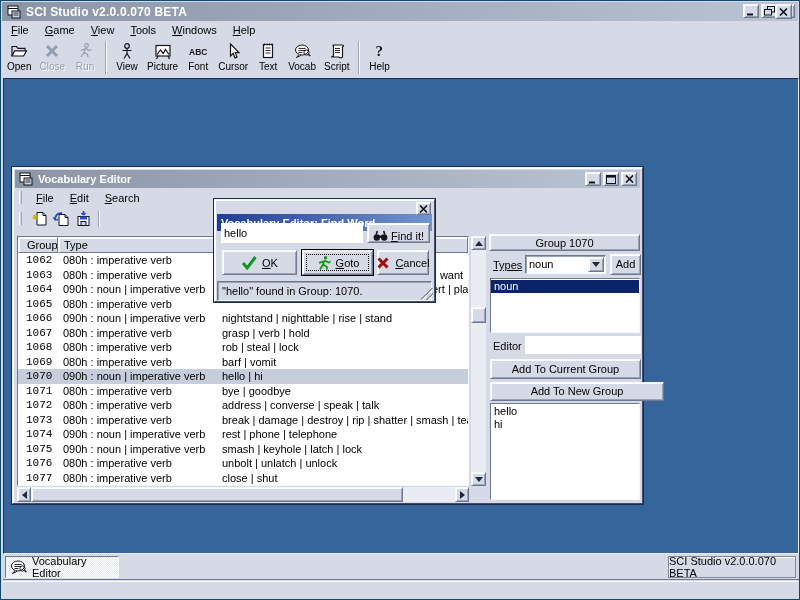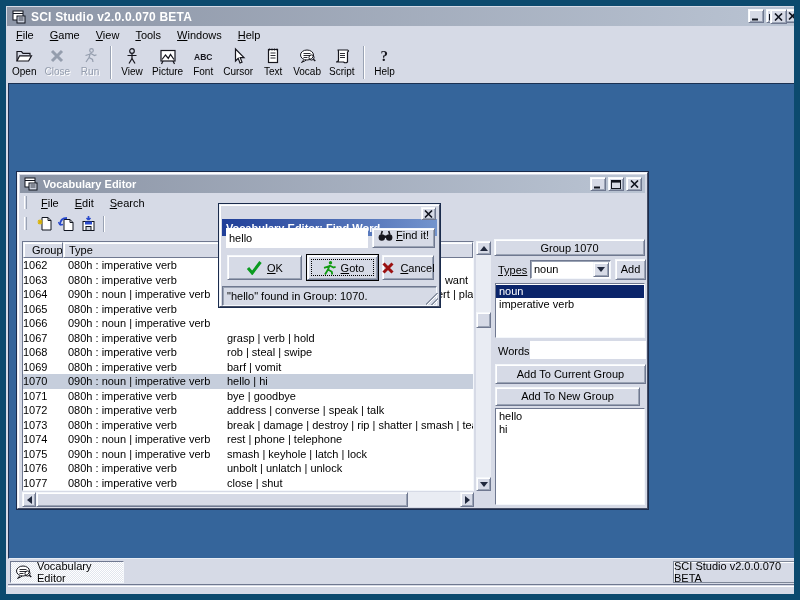--- a/index.html
+++ b/index.html
@@ -6,21 +6,21 @@
     --face:#D6DAE6; --hi:#FFFFFF; --lo:#9AA3B4; --dk:#6F7890; --dkr:#2E3650;
     --desktop:#35659B;
     --tact1:#1F3E98; --tact2:#7394CD;
     --tin1:#8C95A6; --tin2:#BAC4D3;
     --selin:#C6CEDC; --selact:#0A246A;
     --dis:#949DAD;
   }
   *{box-sizing:border-box; margin:0; padding:0; cursor:default;}
   body{font-family:"Liberation Sans", sans-serif; font-size:11px; color:#000; background:#888;}
   #screen{position:relative; width:800px; height:600px; background:var(--face); overflow:hidden;
-          border:6px solid #0c4a6e;}
+          border:1px solid #0c4a6e;}
   svg{display:block;}
   u{text-decoration:underline;}
 
   .raised{background:var(--face); border:1px solid; border-color:#F4F7FB var(--dk) var(--dk) #F4F7FB;
           box-shadow:inset 1px 1px 0 var(--hi), inset -1px -1px 0 var(--lo);}
   .sunken{border:1px solid; border-color:var(--dk) #F4F7FB #F4F7FB var(--dk);
           box-shadow:inset 1px 1px 0 var(--lo);}
   .whitebox{background:#fff; border:1px solid; border-color:var(--dk) #F4F7FB #F4F7FB var(--dk);}
 
   
@@ -66,21 +66,21 @@
   #lv-header{display:flex; height:16px;}
   .hcell{height:16px; line-height:15px; background:var(--face);
          border:1px solid; border-color:#F4F7FB var(--dk) var(--dk) #F4F7FB; box-shadow:inset 1px 1px 0 #fff;
          overflow:hidden; white-space:nowrap;}
   .hcell.c1{width:40px; padding-left:8px;}
   .hcell.c2{width:160px; padding-left:5px;}
   .hcell.c3{width:250px; padding-left:4px;}
   .lvrow{display:flex; height:14.5px; line-height:14.5px; white-space:nowrap;}
   .lvrow.selected{background:var(--selin);}
   .cell{overflow:hidden;}
-  .cell.group{width:40px; }
+  .cell.group{width:40px; padding-left:8px;font-family:Liberation Mono, monospace;}
   .cell.type{width:160px; padding-left:5px;}
   .cell.words{width:250px; padding-left:4px;}
 
   
   #vscroll{position:absolute; left:458px; top:68px; width:15px; height:250px; background:#E9ECF3;}
   #hscroll{position:absolute; left:4px; top:319px; width:452px; height:15px; background:#E9ECF3;}
   .sbtn{position:absolute; display:flex; align-items:center; justify-content:center;}
   .tri-up{width:0;height:0;border-left:4px solid transparent;border-right:4px solid transparent;border-bottom:5px solid #20283C;}
   .tri-dn{width:0;height:0;border-left:4px solid transparent;border-right:4px solid transparent;border-top:5px solid #20283C;}
   .tri-lf{width:0;height:0;border-top:4px solid transparent;border-bottom:4px solid transparent;border-right:5px solid #20283C;}
@@ -95,35 +95,35 @@
   #types-combo .cbtn{position:absolute; right:1px; top:1px; width:16px; height:15px; display:flex;align-items:center;justify-content:center;}
   #add-btn{position:absolute; left:122px; top:21px; width:31px; height:21px; text-align:center; line-height:19px;}
   #type-list{position:absolute; left:2px; top:45px; width:150px; height:55px; padding:1px 0;}
   .litem{height:13px; line-height:13px; padding-left:3px; white-space:nowrap; overflow:hidden;}
   .litem.selected{background:var(--selact); color:#fff;}
   #words-label{position:absolute; left:5px; top:107px;}
   #words-input{position:absolute; left:37px; top:103px; width:116px; height:18px; background:#fff; border:0; outline:none;
                font-family:"Liberation Sans",sans-serif; font-size:11px; padding:2px 3px;}
   .inputwrap{position:absolute; background:#fff;}
   #btn-current{position:absolute; left:2px; top:126px; width:151px; height:20px; text-align:center; line-height:18px;}
-  #btn-new{position:absolute; left:2px; top:149px; width:145px; height:19px; text-align:center; line-height:17px;}
+  #btn-new{position:absolute; left:2px; top:149px; width:174px; height:19px; text-align:center; line-height:17px;}
   #word-list{position:absolute; left:2px; top:170px; width:150px; height:97px; padding:1px 0;}
 
   
   #dialog{position:absolute; left:210px; top:120px; width:221px; height:103px; background:var(--face);
           border:1px solid; border-color:#EFF2F8 #454E66 #454E66 #EFF2F8; box-shadow:0 0 0 1px #1A2B4C, inset 1px 1px 0 #fff; z-index:50;}
   #dialog-titlebar{position:absolute; left:2px; top:14px; right:2px; height:17px;
     background:linear-gradient(90deg,var(--tact1),var(--tact2));
     display:flex; align-items:center; padding-left:4px;}
   #dialog-title-text{color:#fff; font-weight:bold; font-size:11px;}
   #dialog-close{position:absolute; right:3px; top:2px; width:15px; height:13px; display:flex;align-items:center;justify-content:center; font-size:9px; font-weight:bold;}
   #find-input{position:absolute; left:6px; top:23px; width:142px; height:20px; border:0; outline:none; background:#fff;
               font-family:"Liberation Sans",sans-serif; font-size:11px; padding:3px 3px;}
   #find-input-frame{position:absolute; left:6px; top:23px; width:142px; height:20px;}
-  #find-btn{position:absolute; left:152px; top:23px; width:63px; height:20px; display:flex; align-items:flex-start; justify-content:center; gap:3px;}
+  #find-btn{position:absolute; left:152px; top:23px; width:63px; height:20px; display:flex; align-items:flex-end; justify-content:center; gap:3px;}
   .dlgbtn{position:absolute; top:50px; height:25px; display:flex; align-items:center; justify-content:center; gap:5px;}
   #ok-btn{left:7px; width:75px;}
   #goto-btn{left:87px; width:71px; box-shadow:0 0 0 1px #000, inset 1px 1px 0 var(--hi), inset -1px -1px 0 var(--lo);}
   #goto-btn::after{content:""; position:absolute; inset:3px; border:1px dotted #000;}
   #cancel-btn{left:162px; width:52px;}
   #dialog-status{position:absolute; left:2px; top:81px; right:2px; height:20px; line-height:18px; padding-left:4px; background:var(--face); white-space:nowrap; overflow:hidden;}
   #dlg-grip{position:absolute; right:1px; bottom:1px; width:12px; height:12px;
     background:linear-gradient(135deg,transparent 45%, #8A93A4 45%, #8A93A4 52%, #fff 52%, #fff 58%, transparent 58%, transparent 70%, #8A93A4 70%, #8A93A4 77%, #fff 77%, #fff 83%, transparent 83%);}
 
   
@@ -437,32 +437,33 @@
             </div>
 
             <div class="lvrow">
               <span class="cell group">1065</span>
               <span class="cell type">080h : imperative verb</span>
             </div>
 
             <div class="lvrow">
               <span class="cell group">1066</span>
               <span class="cell type">090h : noun | imperative verb</span>
+              <span class="cell words">nightstand | nighttable | rise | stand</span>
             </div>
 
             <div class="lvrow">
               <span class="cell group">1067</span>
               <span class="cell type">080h : imperative verb</span>
               <span class="cell words">grasp | verb | hold</span>
             </div>
 
             <div class="lvrow">
               <span class="cell group">1068</span>
               <span class="cell type">080h : imperative verb</span>
-              <span class="cell words">rob | steal | swipe</span>
+              <span class="cell words">rob | steal | lock</span>
             </div>
 
             <div class="lvrow">
               <span class="cell group">1069</span>
               <span class="cell type">080h : imperative verb</span>
               <span class="cell words">barf | vomit</span>
             </div>
 
             <div class="lvrow selected">
               <span class="cell group">1070</span>
@@ -540,23 +541,22 @@
         <div id="types-combo" class="sunken">
           <span class="cval">noun</span>
           <span class="cbtn raised">
               <span class="tri-dn"></span>
             </span>
         </div>
         <div id="add-btn" class="raised">Add</div>
         <div id="type-list" class="whitebox">
 
         <div class="litem selected"><span>noun</span></div>
-            <div class="litem"><span>imperative verb</span></div>
           </div>
-        <span id="words-label">Words</span>
+        <span id="words-label">Editor</span>
         <span class="inputwrap sunken" style="left:37px;top:103px;width:116px;height:18px;"></span>
         <input id="words-input" value="" style="">
         <div id="btn-current" class="raised">Add To Current Group</div>
         <div id="btn-new" class="raised">Add To New Group</div>
         <div id="word-list" class="whitebox">
 
         <div class="litem"><span>hello</span></div>
             <div class="litem"><span>hi</span></div>
           </div>
       </div>

